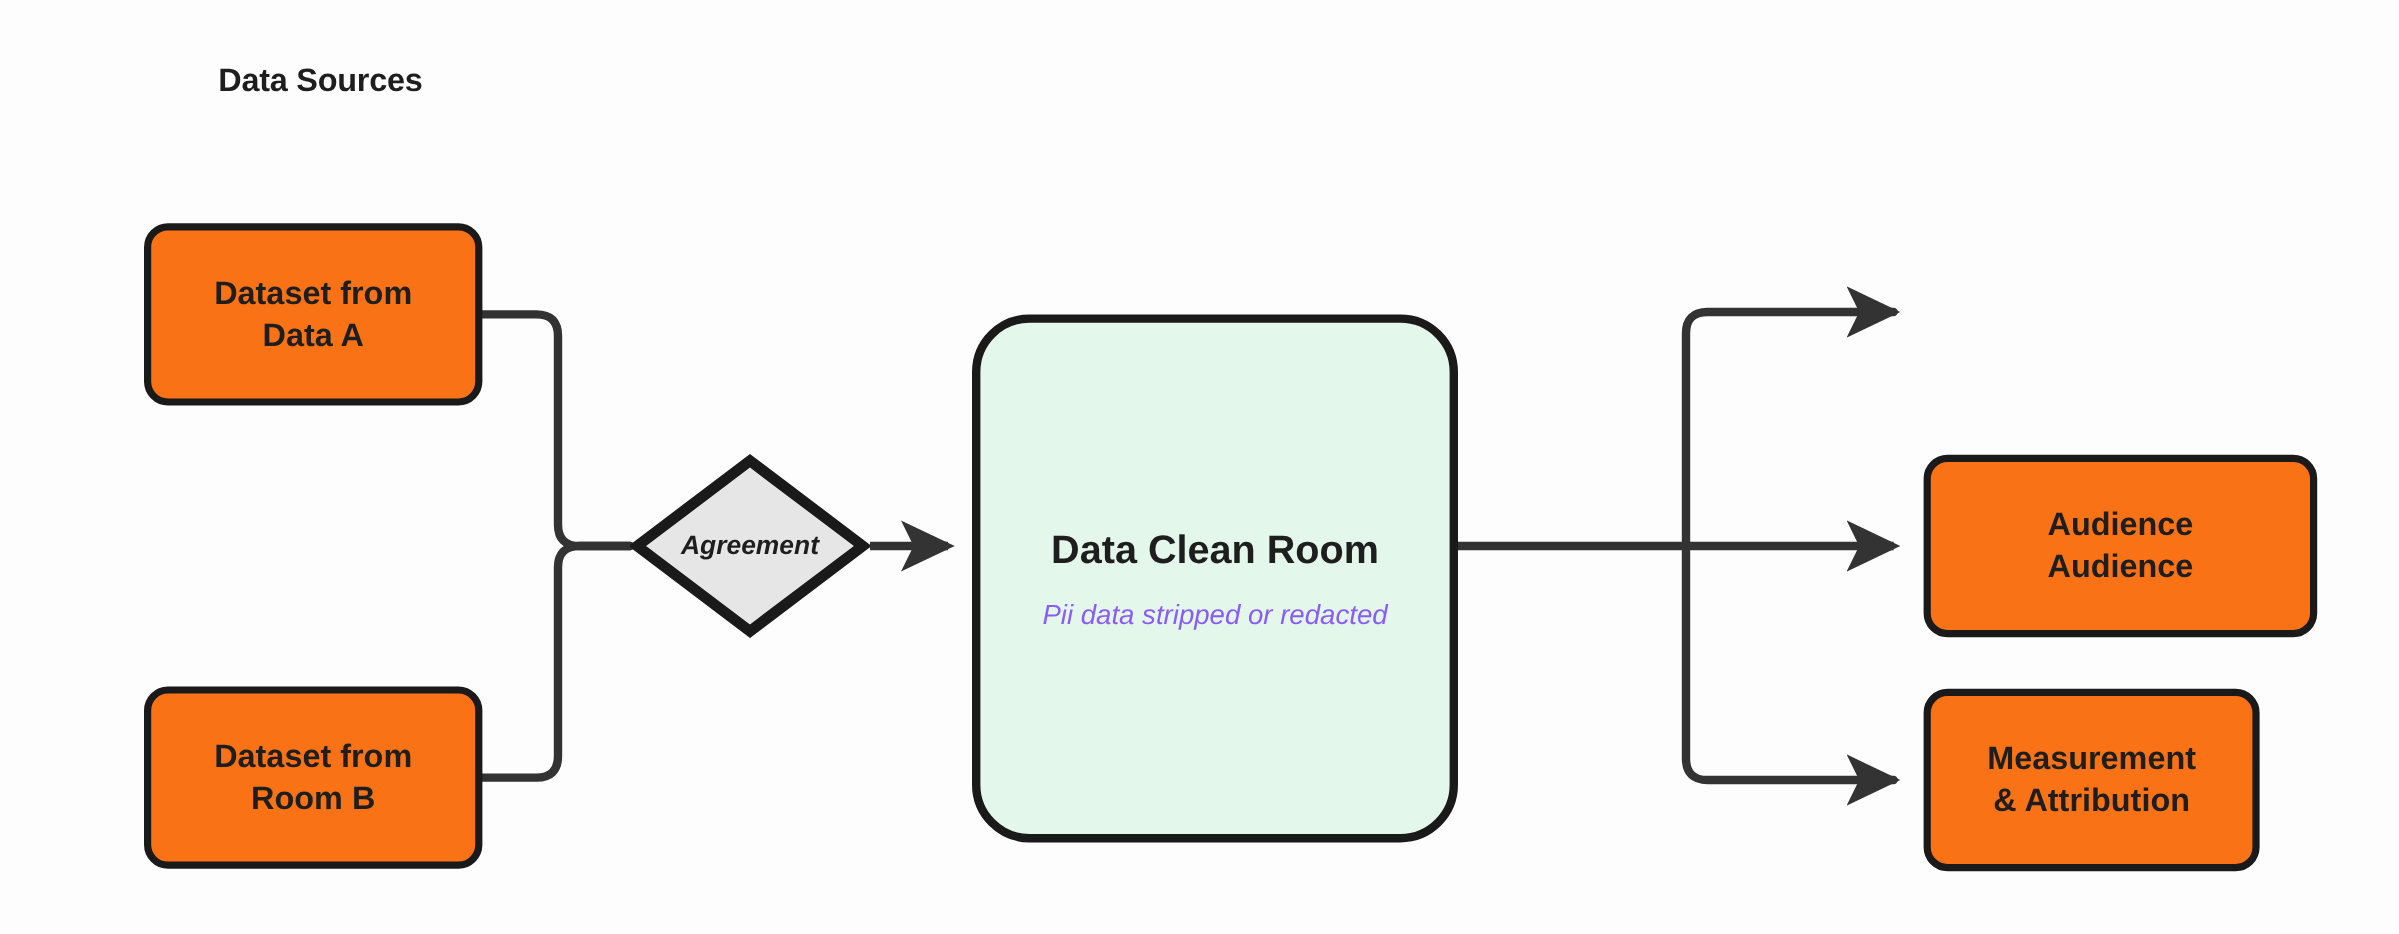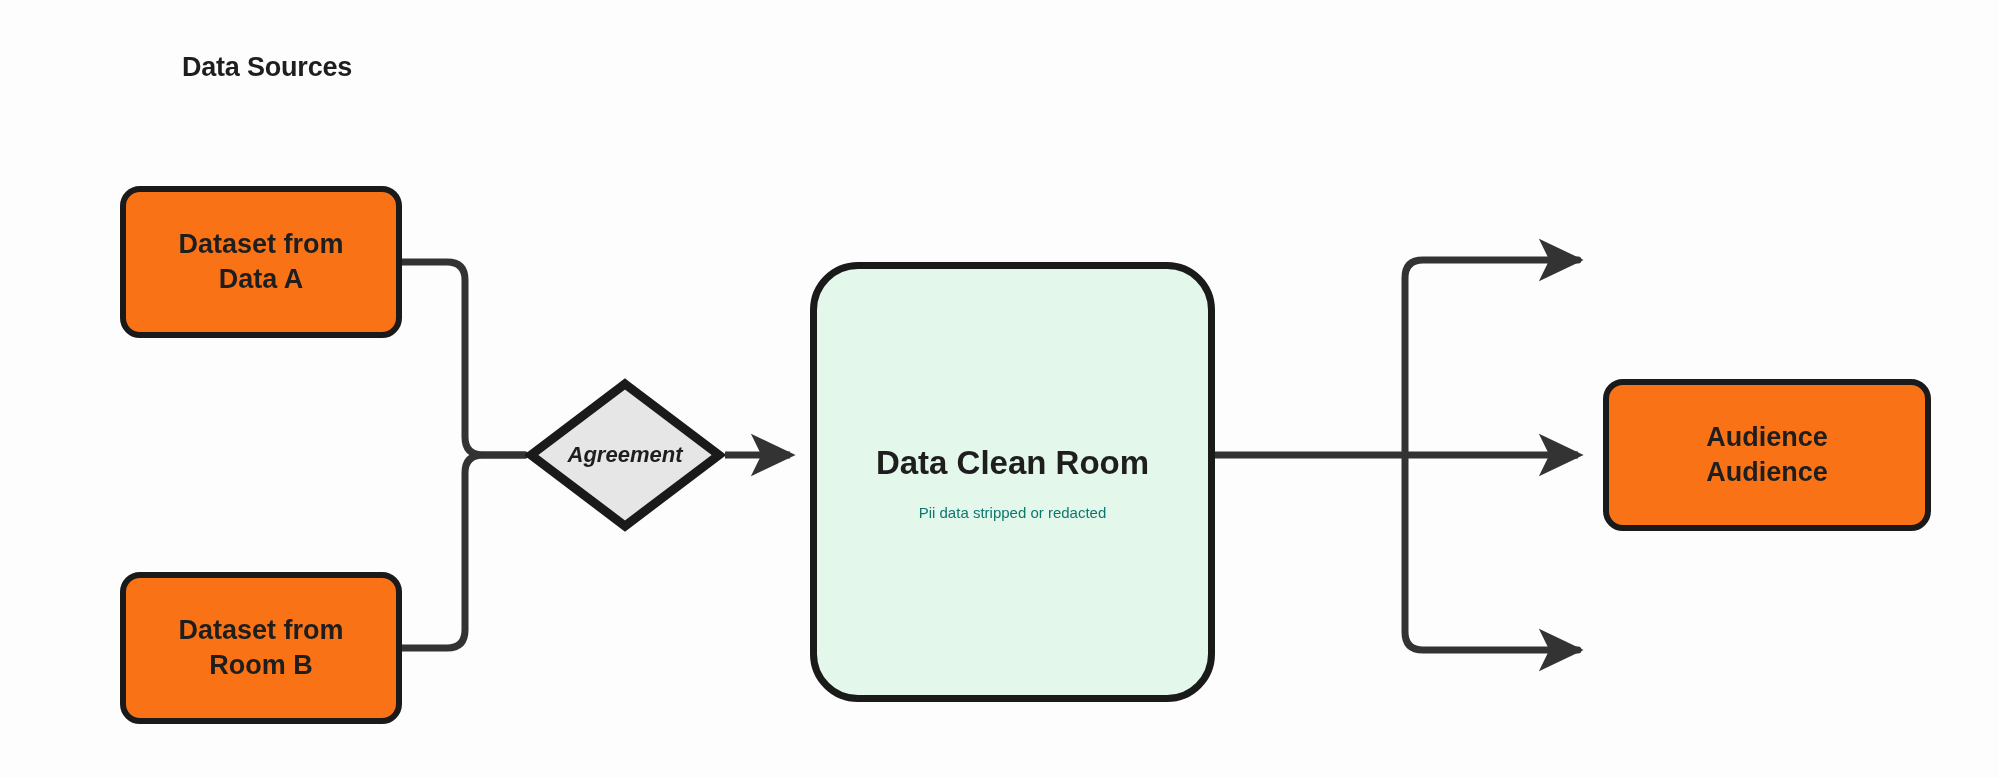--- a/index.html
+++ b/index.html
@@ -59,22 +59,23 @@
     border-width: 7px;
   }
   .node.hub .title {
     font-size: 33px;
     font-weight: bold;
     color: #1e1e1e;
     line-height: 1.2;
     white-space: nowrap;
   }
   .node.hub .subtitle {
-    font-size: 15px;
-    color: #0f766e;
+    font-size: 23px;
+    font-style: italic;
+    color: #8b5cf6;
     margin-top: 22px;
     white-space: nowrap;
   }
   .diamond-wrap {
     position: absolute;
   }
   .diamond-label {
     position: absolute;
     left: 0;
     top: 0;
@@ -141,14 +142,18 @@
     <div class="title">Data Clean Room</div>
     <div class="subtitle">Pii data stripped or redacted</div>
   </div>
 
 
   <div class="node" style="left:1603px; top:379px; width:328px; height:152px;">
     <div class="line">Audience</div>
     <div class="line">Audience</div>
   </div>
 
+  <div class="node" style="left:1603px; top:574px; width:280px; height:152px;">
+    <div class="line">Measurement</div>
+    <div class="line">&amp; Attribution</div>
+  </div>
 
 </div>
 
 </body></html>

